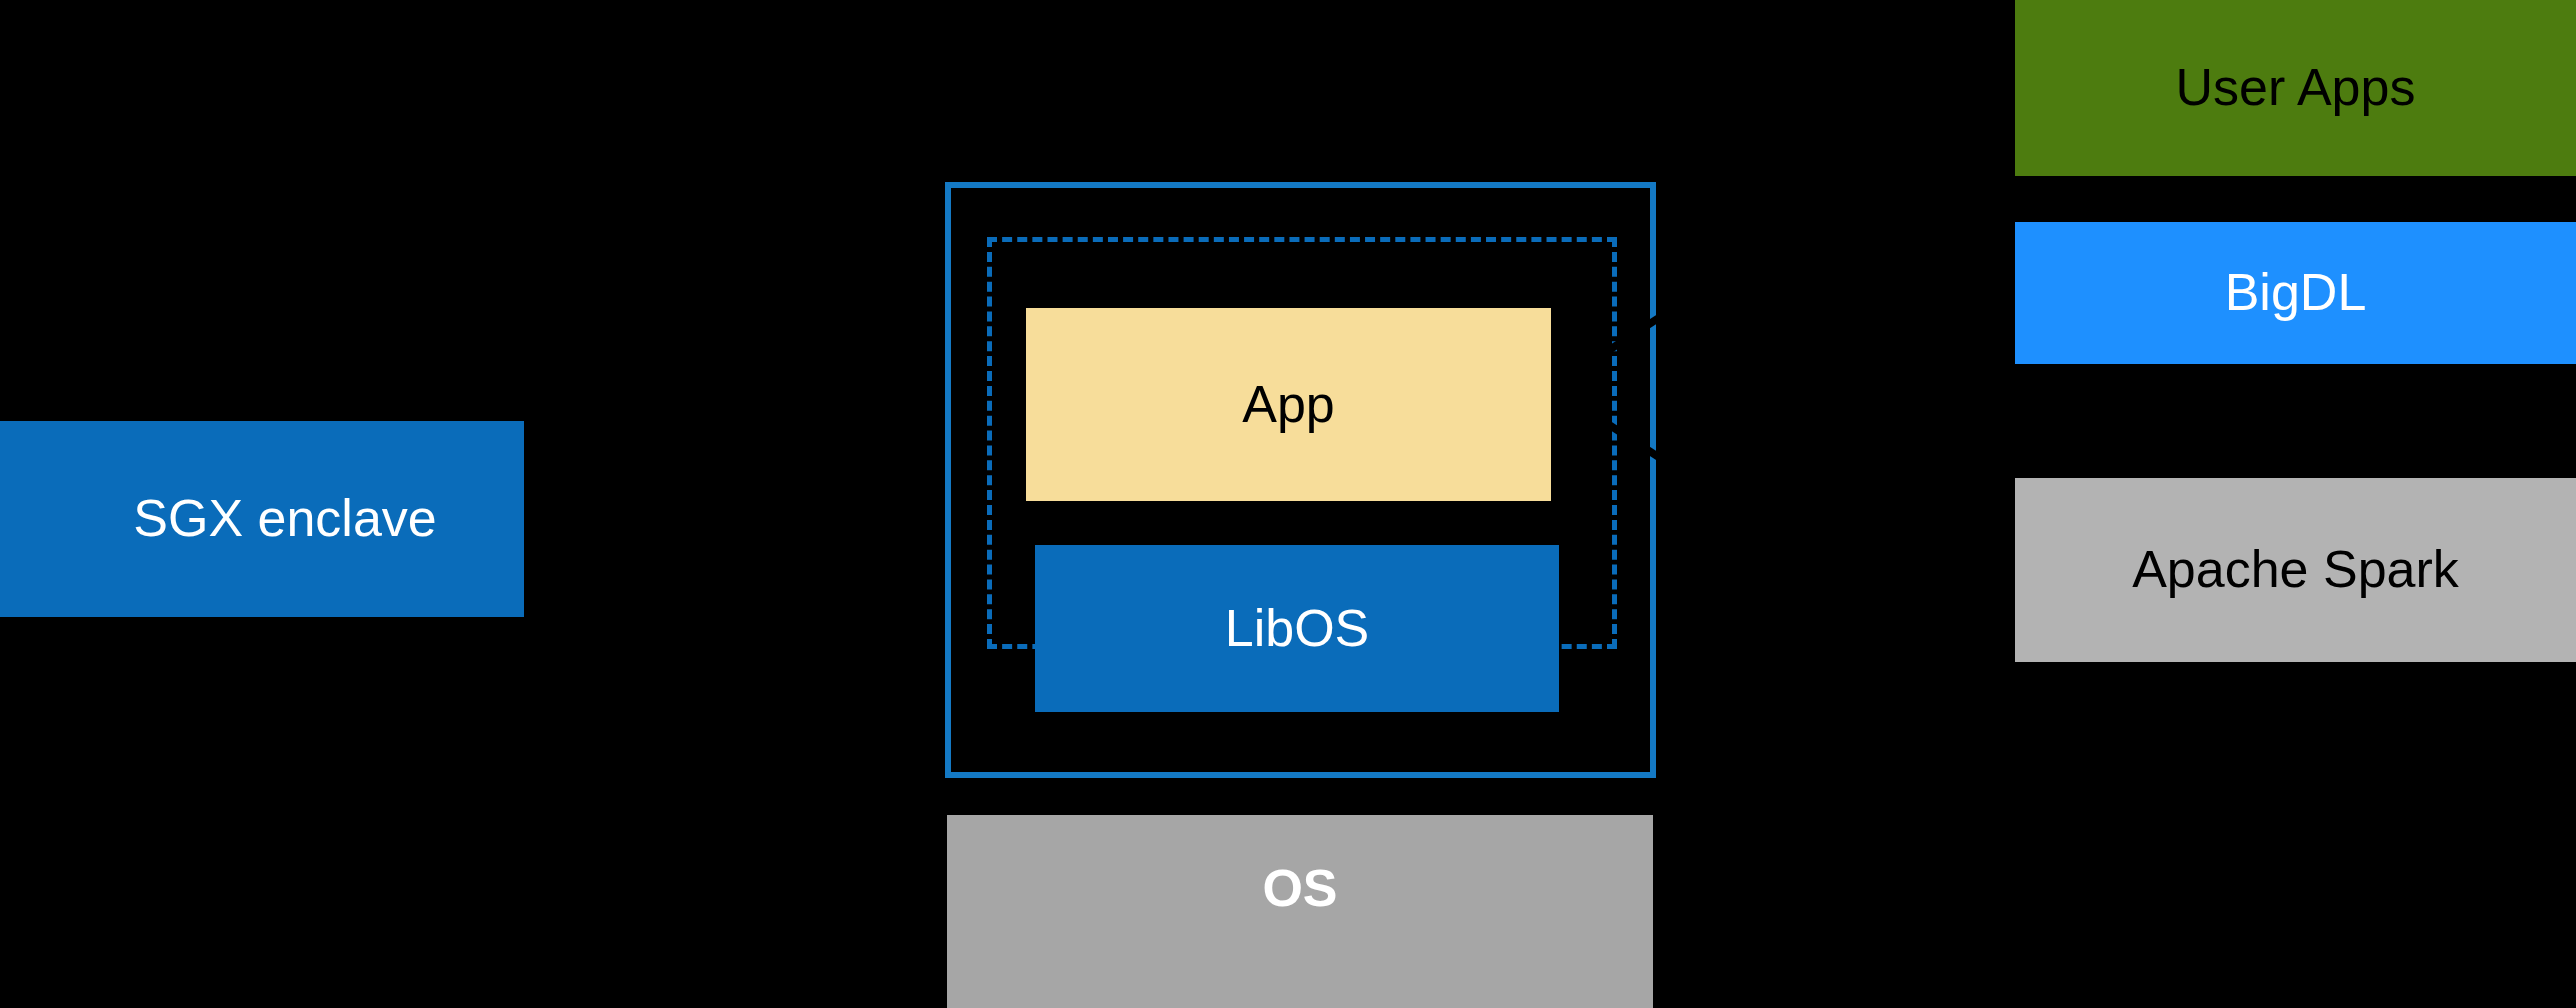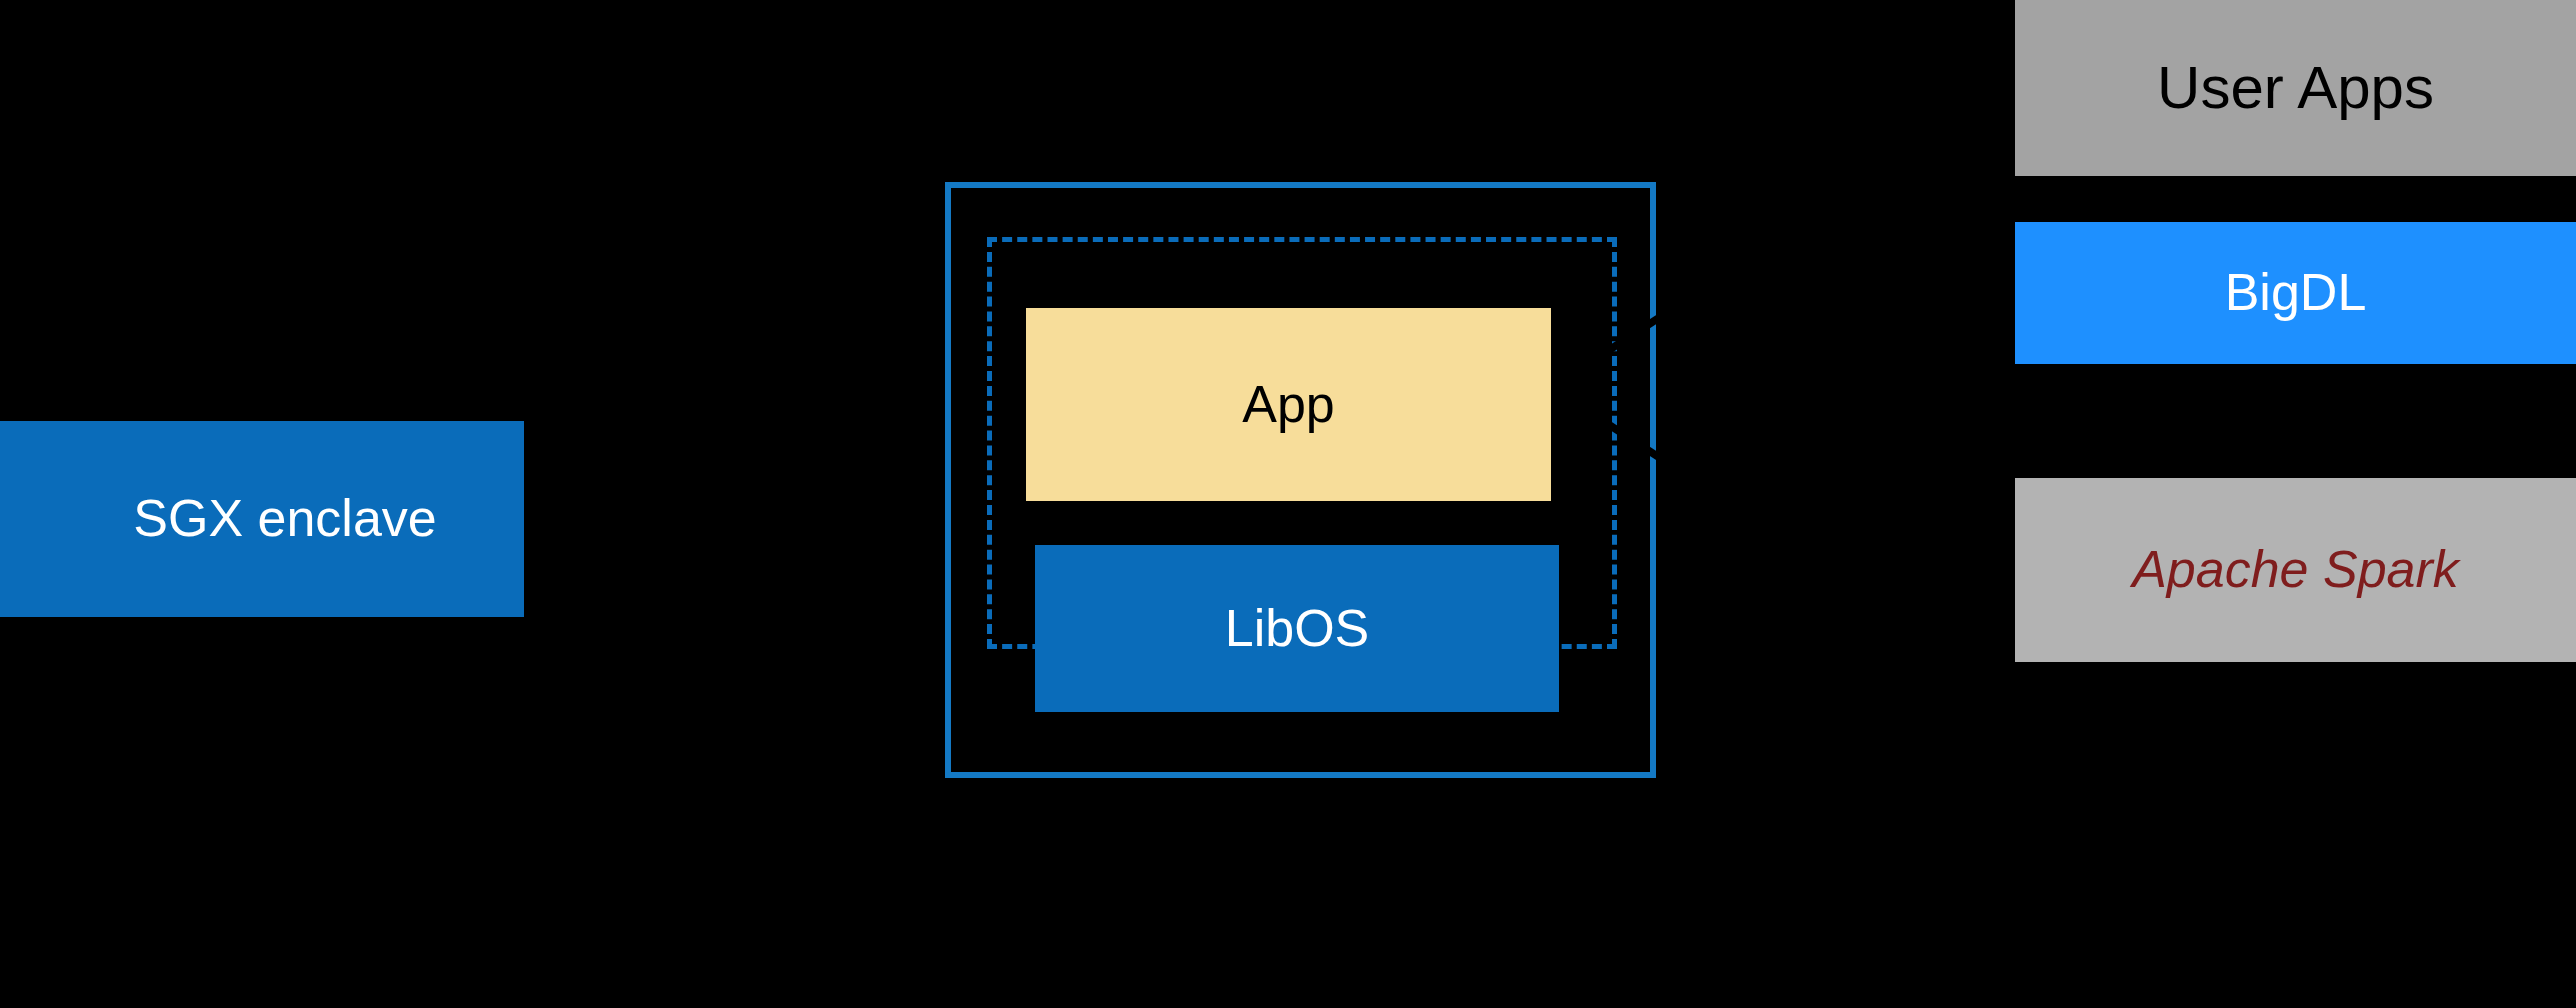--- a/index.html
+++ b/index.html
@@ -96,42 +96,41 @@
     align-items: flex-start;
     padding-top: 45px;
   }
 
   
   #user-apps-box {
     left: 2015px;
     top: 0px;
     width: 561px;
     height: 176px;
-    background: #a3a3a3;
+    background: #4d7c0f;
     color: #000000;
-    font-size: 60px;
+    font-size: 52px;
   }
   #bigdl-box {
     left: 2015px;
     top: 222px;
     width: 561px;
     height: 142px;
     background: #1e90ff;
     color: #ffffff;
     font-size: 52px;
   }
   #apache-spark-box {
     left: 2015px;
     top: 478px;
     width: 561px;
     height: 184px;
     background: #b3b3b3;
-    color: #7f1d1d;
+    color: #000000;
     font-size: 52px;
-    font-style: italic;
   }
 
   
   #connector-layer {
     position: absolute;
     left: 0;
     top: 0;
     width: 2576px;
     height: 1009px;
     pointer-events: none;
@@ -165,20 +164,23 @@
   </div>
 
   <div class="node" id="app-box">
     <span>App</span>
   </div>
 
   <div class="node" id="libos-box">
     <span>LibOS</span>
   </div>
 
+  <div class="node" id="os-box">
+    <span>OS</span>
+  </div>
 
   <div class="node" id="user-apps-box">
     <span>User Apps</span>
   </div>
 
   <div class="node" id="bigdl-box">
     <span>BigDL</span>
   </div>
 
   <div class="node" id="apache-spark-box">

